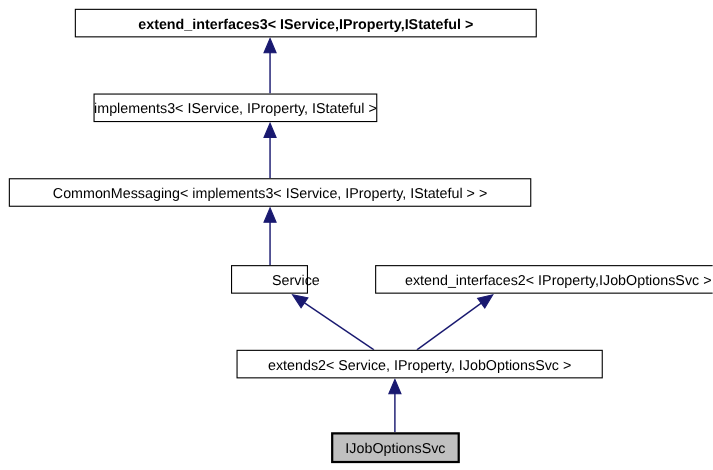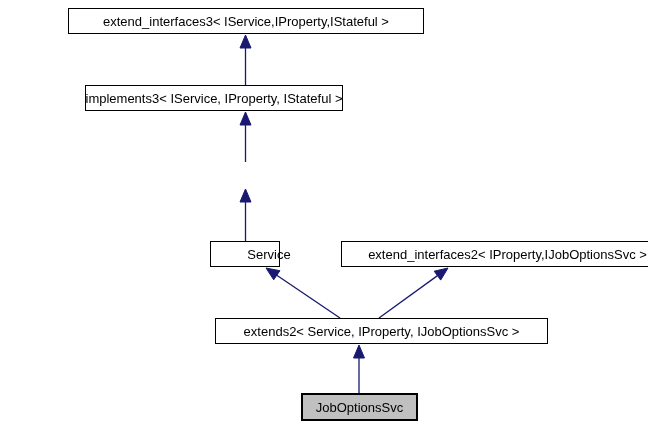--- a/index.html
+++ b/index.html
@@ -89,26 +89,27 @@
       <line x1="379" y1="318" x2="437.5" y2="275.6"></line>
       <polygon points="448,268 440.7,280.1 434.2,271.2"></polygon>
     </g>
 
     <g>
       <line x1="359" y1="393" x2="359" y2="357"></line>
       <polygon points="359,345 353.5,358 364.5,358"></polygon>
     </g>
   </svg>
 
-  <div class="node" style="left:68px; top:8px; width:356px; height:26px;">extend_interfaces3&lt; IService,IProperty,IStateful &gt;</div>
+  <div class="node" style="left:68px; top:8px; width:420px; height:26px;font-weight:bold;">extend_interfaces3&lt; IService,IProperty,IStateful &gt;</div>
 
   <div class="node" style="left:85px; top:85px; width:258px; height:26px;">implements3&lt; IService, IProperty, IStateful &gt;</div>
 
+  <div class="node" style="left:8px; top:162px; width:475px; height:26px;">CommonMessaging&lt; implements3&lt; IService, IProperty, IStateful &gt; &gt;</div>
 
   <div class="node" style="left:210px; top:241px; width:70px; height:26px;padding-left:48px;">Service</div>
 
   <div class="node" style="left:305px; top:241px; width:333px; height:26px;margin-left:36px;">extend_interfaces2&lt; IProperty,IJobOptionsSvc &gt;</div>
 
   <div class="node" style="left:191px; top:318px; width:333px; height:26px;margin-left:24px;">extends2&lt; Service, IProperty, IJobOptionsSvc &gt;</div>
 
-  <div class="node node-highlight" style="left:301px; top:393px; width:117px; height:28px;">JobOptionsSvc</div>
+  <div class="node node-highlight" style="left:301px; top:393px; width:117px; height:28px;">IJobOptionsSvc</div>
 
 </div>
 
 </body></html>

